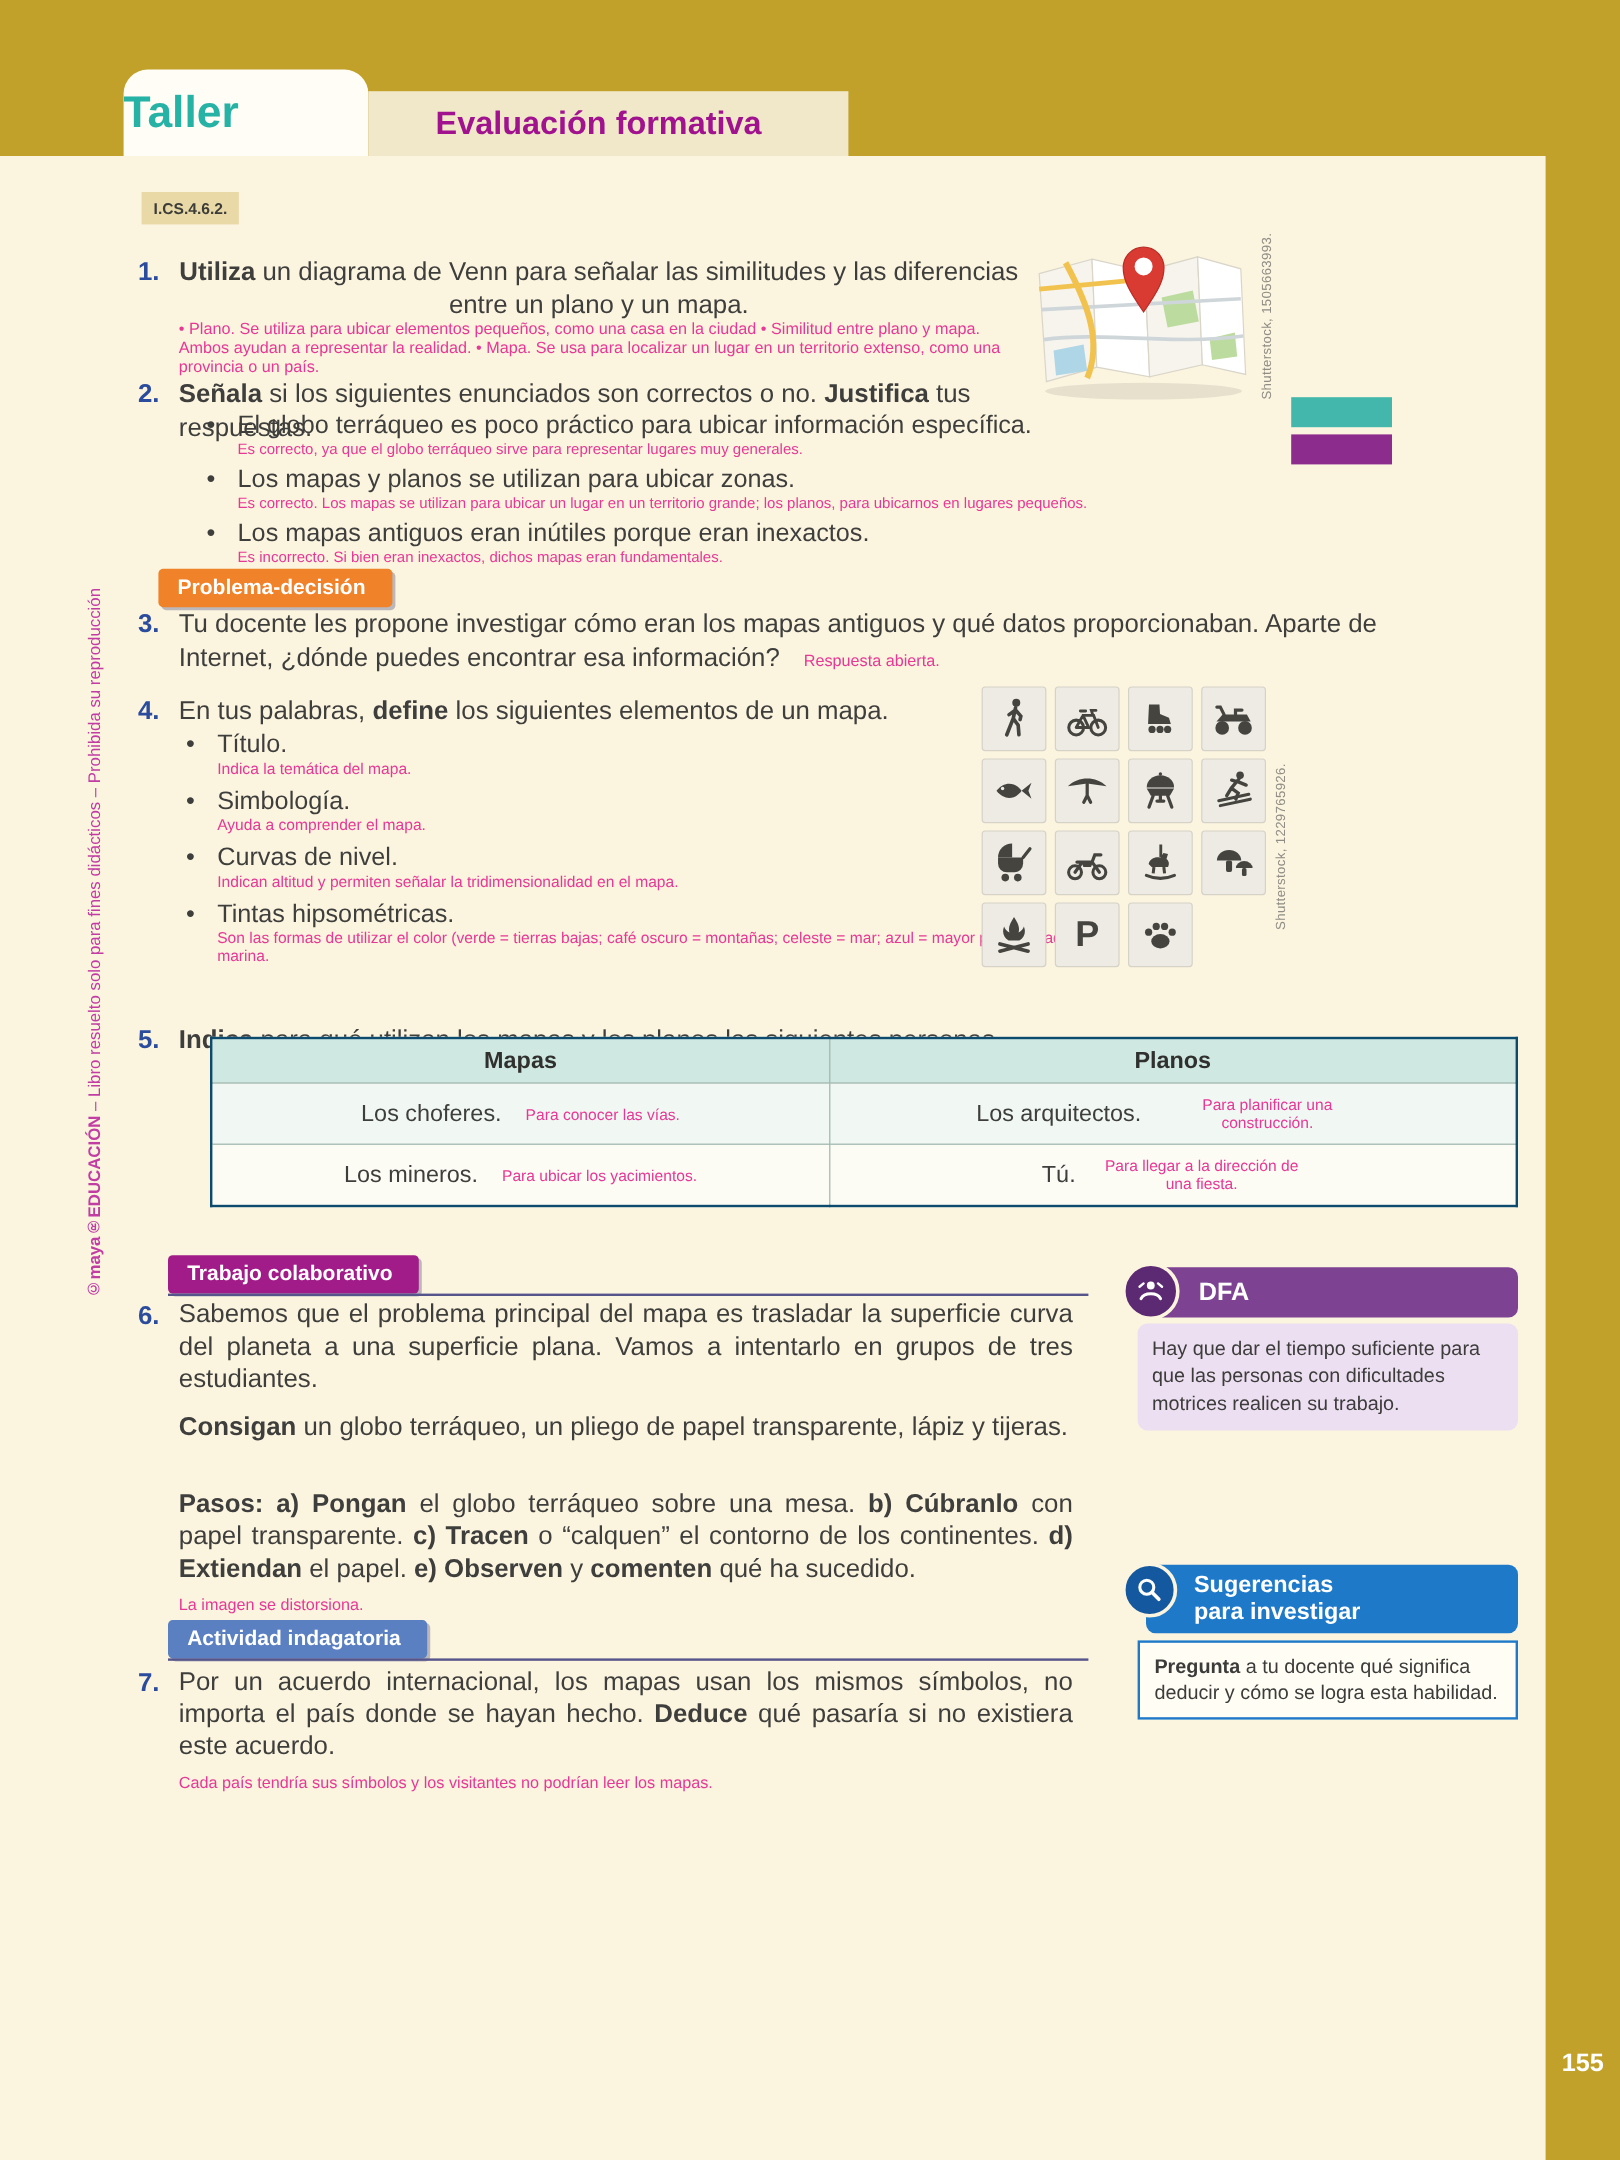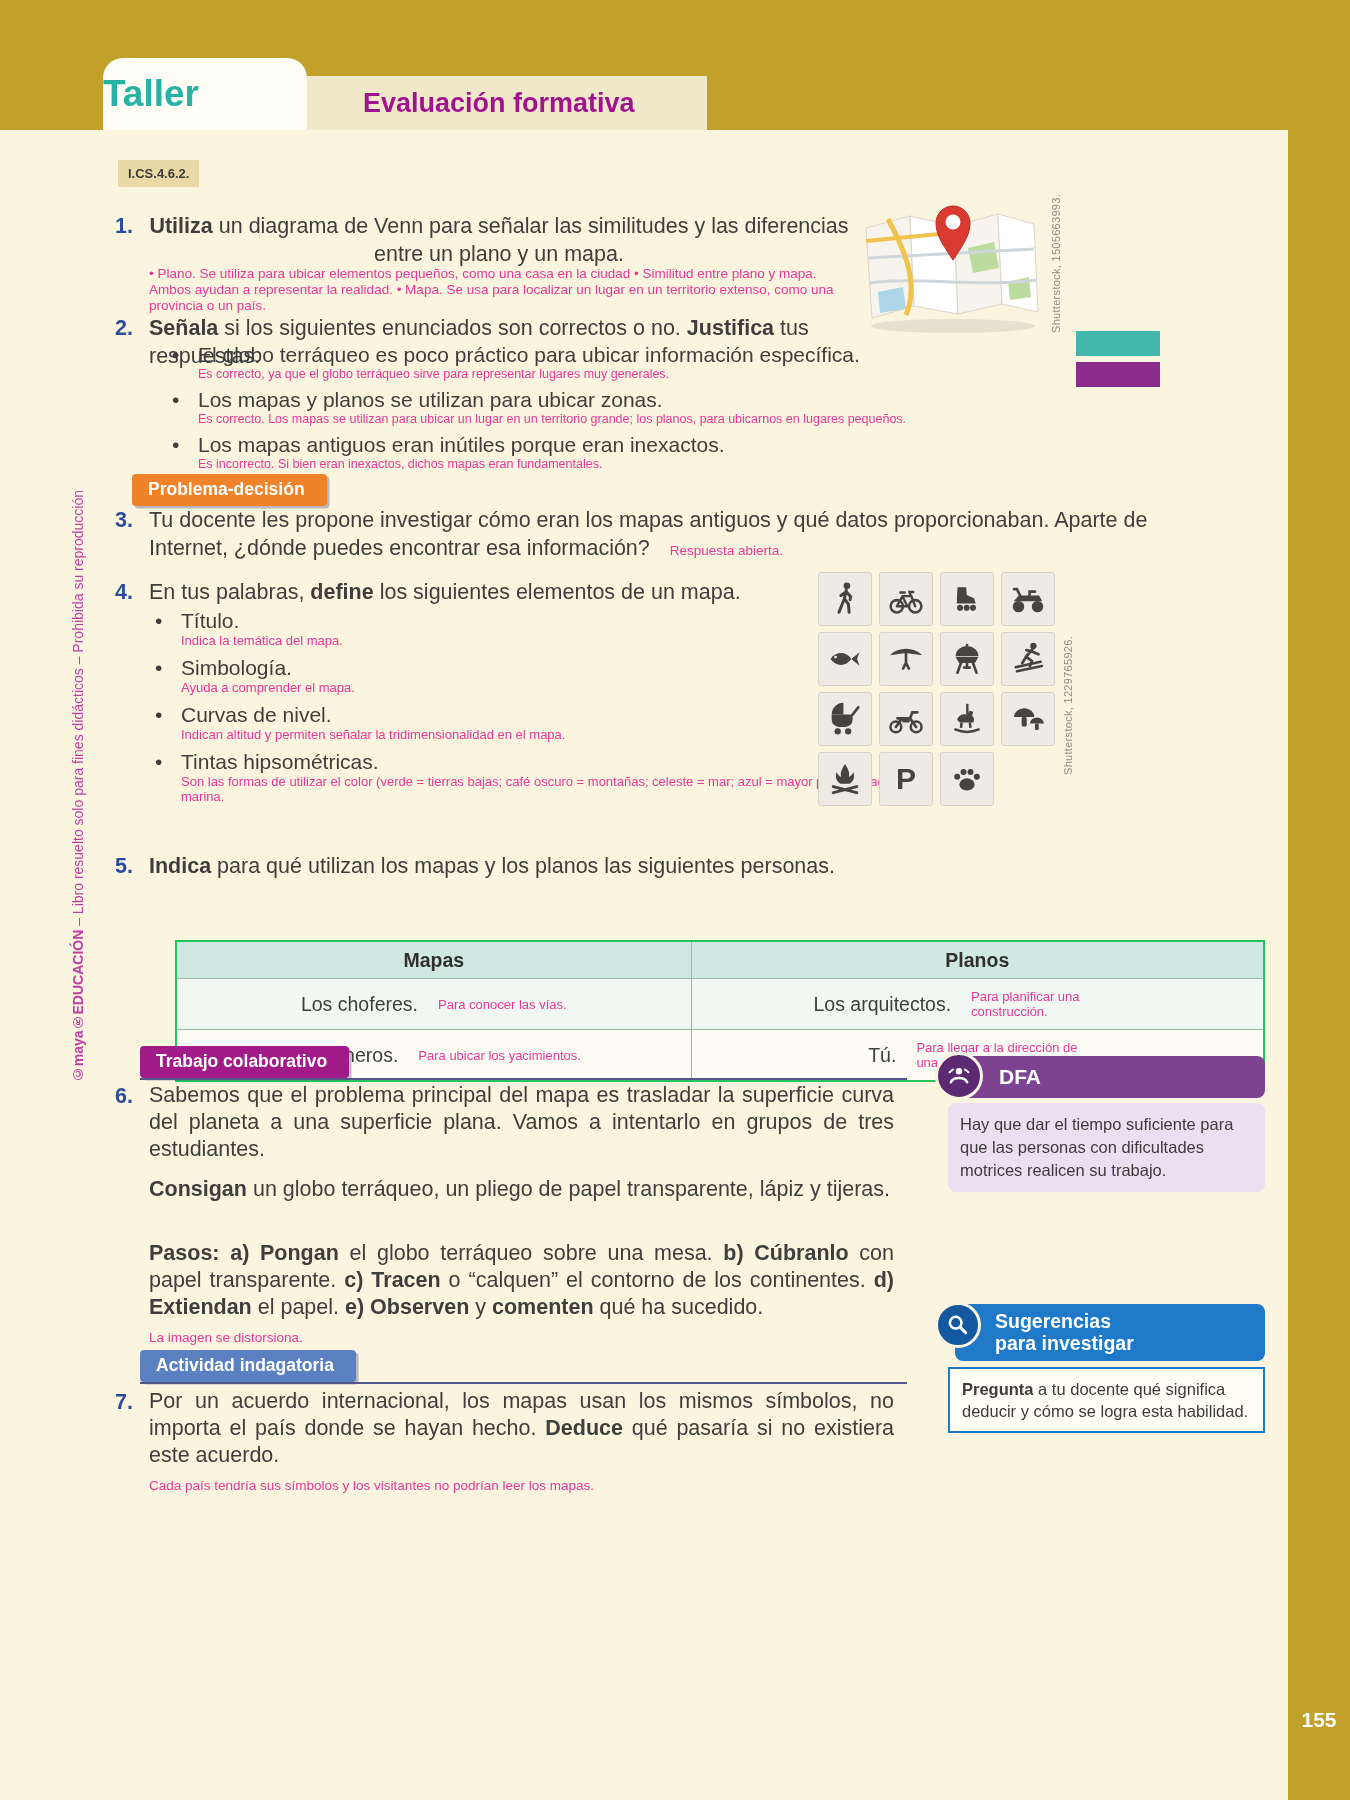--- a/index.html
+++ b/index.html
@@ -50,27 +50,27 @@
 
   #q3{left:115px;top:506px;width:1060px;}  #q3 .qtext{width:1005px;}
   #q4{left:115px;top:578px;width:780px;}
   #q4-items{position:absolute;left:149px;top:608px;width:775px;}
   .q4-item{position:relative;padding-left:32px;margin-bottom:7px;}
   .q4-item::before{content:"•";position:absolute;left:6px;top:0;color:#3e3e3c;font-size:21px;line-height:25px;}
   .q4-term{font-size:21px;line-height:25px;color:#3e3e3c;}
   .q4-ans{color:#e73895;font-size:13px;line-height:15px;}
 
   #q5{left:115px;top:852px;width:820px;}
-  .tbl{position:absolute;left:175px;top:940px;width:1090px;border-collapse:collapse;background:#fdfcf4;
-       border:2px solid #22c55e;}
+  .tbl{position:absolute;left:175px;top:864px;width:1090px;border-collapse:collapse;background:#fdfcf4;
+       border:2px solid #0c4a6e;}
   .tbl th{background:#cfe8e2;border:1px solid #9db5ab;font-size:19.5px;color:#30302e;height:34px;}
   .tbl td{border:1px solid #9db5ab;height:48px;font-size:19.5px;color:#3e3e3c;vertical-align:middle;}
   .tbl tr:nth-child(1) td{background:#f1f8f4;}
   .cell-flex{display:flex;align-items:center;justify-content:center;gap:20px;}
-  .cell-ans{color:#e73895;font-size:13px;line-height:15px;text-align:left;max-width:170px;}
+  .cell-ans{color:#e73895;font-size:13px;line-height:15px;text-align:center;max-width:170px;}
 
   #q6{left:115px;top:1082px;width:800px;}  #q6 .qtext{width:745px;text-align:justify;line-height:27px;}
   .q6-p{position:absolute;left:149px;width:745px;font-size:21.5px;line-height:27px;color:#3e3e3c;text-align:justify;}
   #q6-p2{top:1176px;}
   #q6-p3{top:1240px;}
   #q6-ans{left:149px;top:1330px;}
   #q7{left:115px;top:1388px;width:800px;}  #q7 .qtext{width:745px;text-align:justify;line-height:27px;}
   #q7-ans{left:149px;top:1478px;}
 
   

